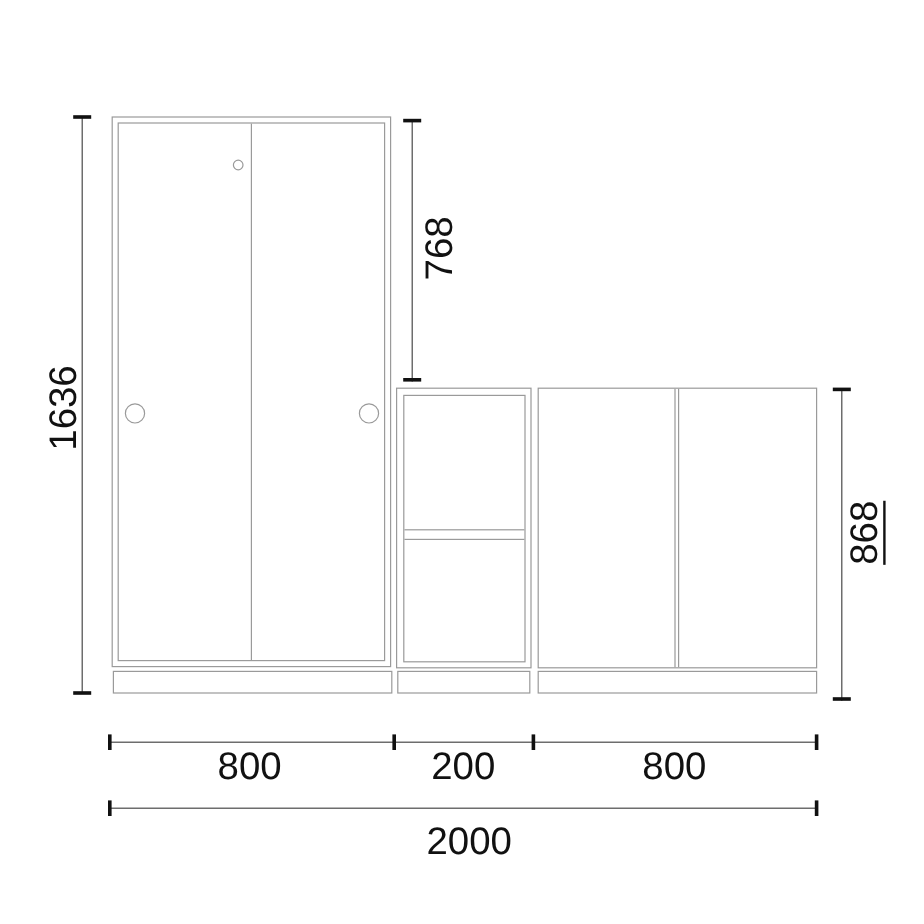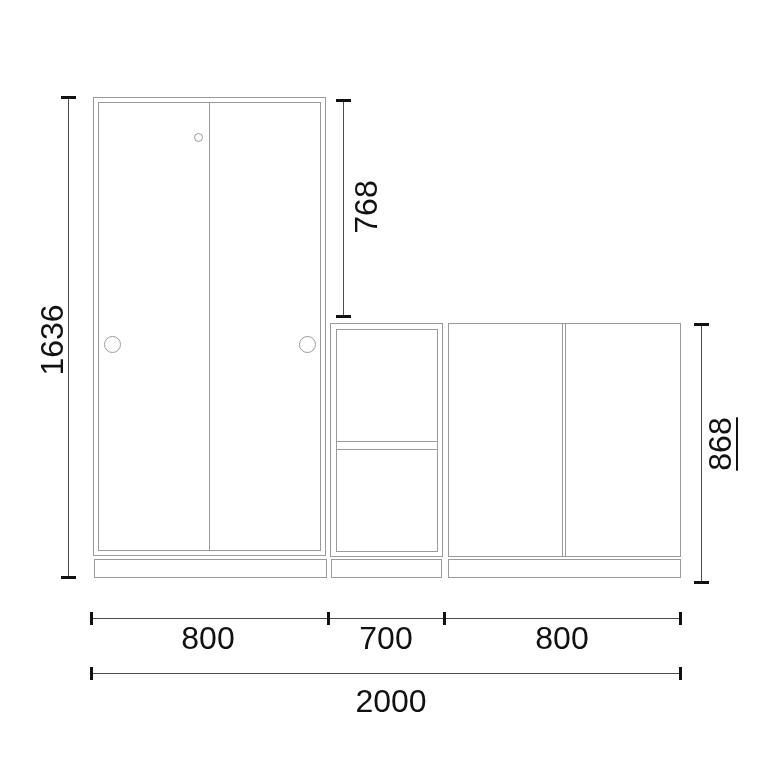--- a/index.html
+++ b/index.html
@@ -75,21 +75,21 @@
     <span class="dlabel vert underlined" style="left:720px;top:444px;">868</span>
   </div>
 
   <div>
     <div class="dline" style="left:92px;top:618px;width:589px;height:1px;"></div>
     <div class="dcap" style="left:90px;top:612px;width:3px;height:13px;"></div>
     <div class="dcap" style="left:327px;top:612px;width:3px;height:13px;"></div>
     <div class="dcap" style="left:443px;top:612px;width:3px;height:13px;"></div>
     <div class="dcap" style="left:679px;top:612px;width:3px;height:13px;"></div>
     <span class="dlabel" style="left:208px;top:638px;">800</span>
-    <span class="dlabel" style="left:386px;top:638px;">700</span>
+    <span class="dlabel" style="left:386px;top:638px;">200</span>
     <span class="dlabel" style="left:562px;top:638px;">800</span>
   </div>
 
   <div>
     <div class="dline" style="left:92px;top:673px;width:589px;height:1px;"></div>
     <div class="dcap" style="left:90px;top:667px;width:3px;height:13px;"></div>
     <div class="dcap" style="left:679px;top:667px;width:3px;height:13px;"></div>
     <span class="dlabel" style="left:391px;top:701px;text-align:center;">2000</span>
   </div>
 

